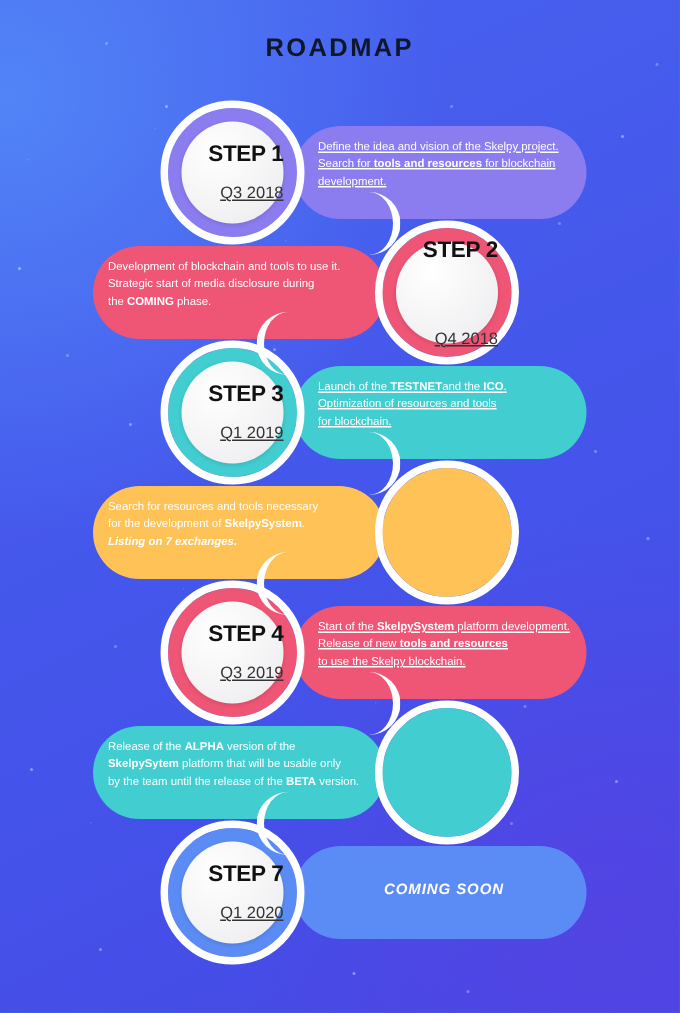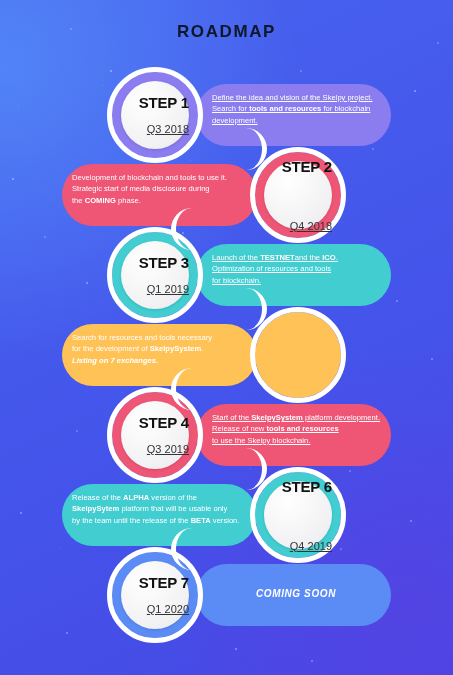--- a/index.html
+++ b/index.html
@@ -165,24 +165,20 @@
         <div class="disc left">
           <div class="s">STEP 4</div>
           <div class="q">Q3 2019</div>
         </div>
         <div class="txt r">Start of the <b>SkelpySystem</b> platform development.<br>Release of new <b>tools and resources</b><br>to use the Skelpy blockchain.</div>
       </div>
       <div class="row" id="step-6" style="top: 400px;">
         <div class="pill l" style="background: rgb(66, 205, 208);"></div>
         <div class="lobe right" style="background: rgb(66, 205, 208);"></div>
         <div class="ring right"></div>
-        <div class="disc right">
-          <div class="s">STEP 6</div>
-          <div class="q">Q4 2019</div>
-        </div>
         <div class="txt l">Release of the <b>ALPHA</b> version of the<br><b>SkelpySytem</b> platform  that will be usable only<br>by the team until the release of the <b>BETA</b> version.</div>
       </div>
       <div class="row" id="step-7" style="top: 480px;">
         <div class="pill r" style="background: rgb(91, 140, 245);"></div>
         <div class="lobe left" style="background: rgb(91, 140, 245);"></div>
         <div class="ring left"></div>
         <div class="disc left">
           <div class="s">STEP 7</div>
           <div class="q">Q1 2020</div>
         </div>

